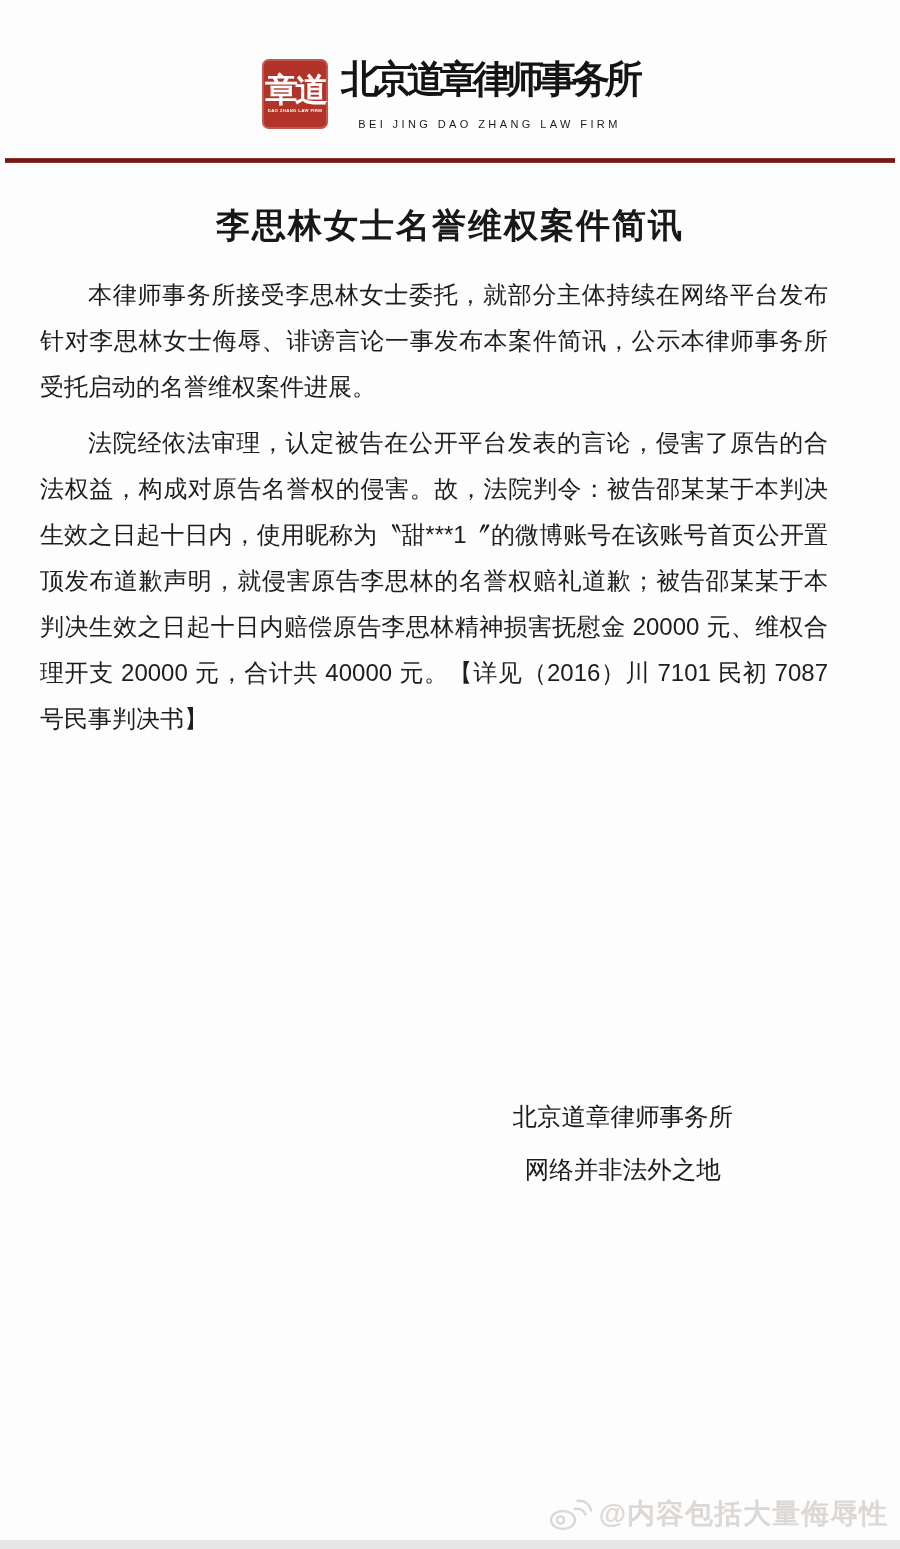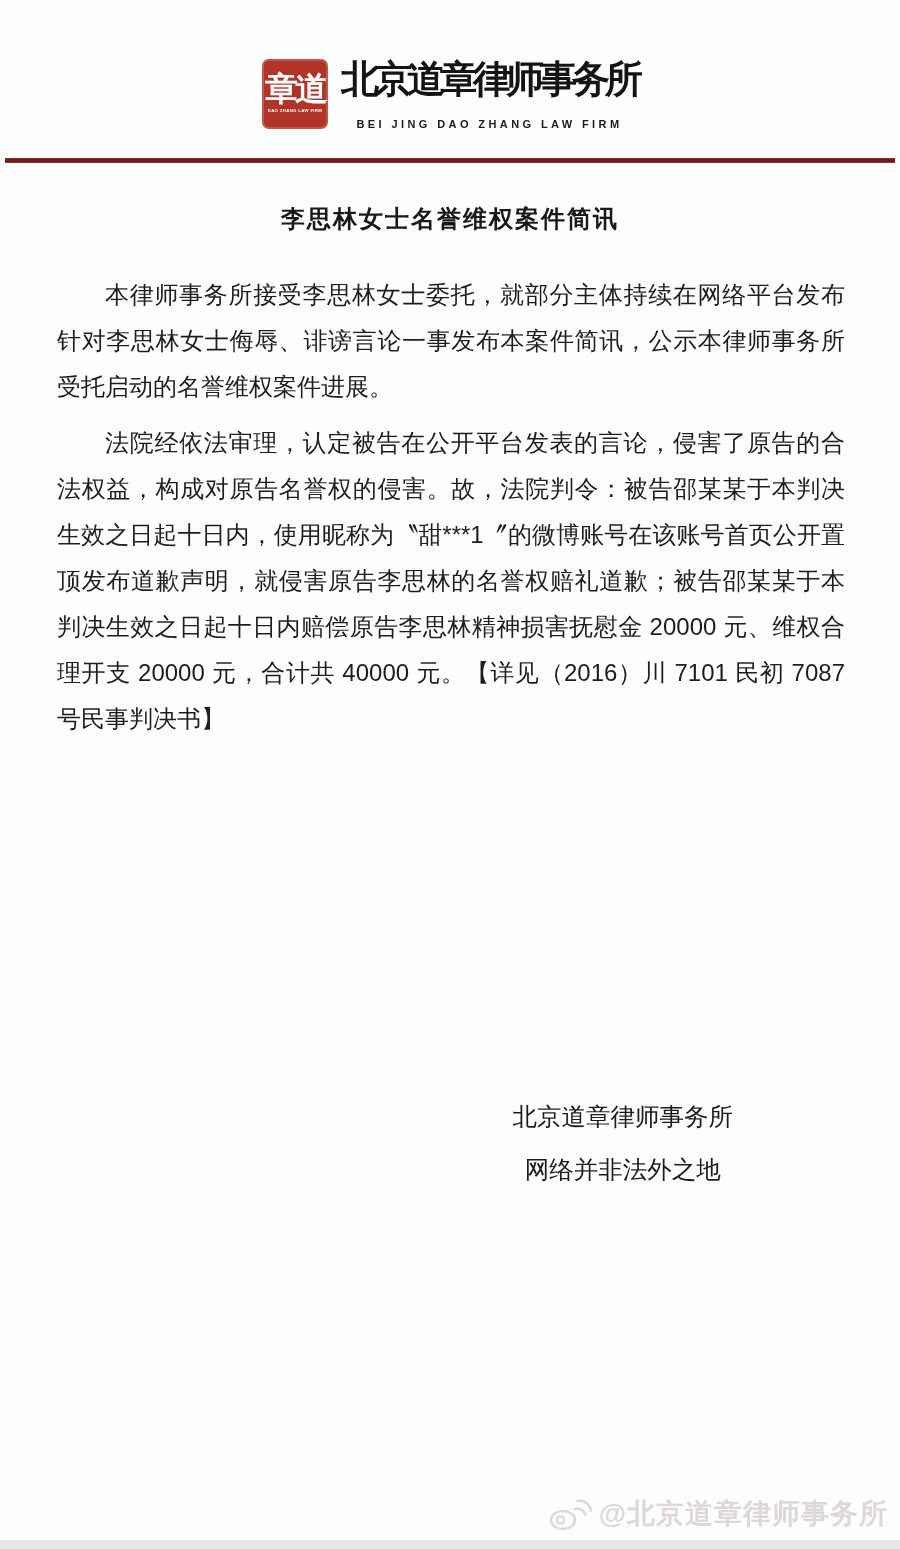--- a/index.html
+++ b/index.html
@@ -32,21 +32,21 @@
     background: #b23429;
     border-radius: 7px;
     color: #ffffff;
     display: flex;
     flex-direction: column;
     align-items: center;
     justify-content: center;
     box-shadow: inset 0 0 0 2px rgba(255,255,255,0.18);
   }
   .seal-chars {
-    font-family: Liberation Serif, serif;
+    font-family: Liberation Sans, sans-serif;
     font-weight: bold;
     font-size: 33px;
     line-height: 1;
     letter-spacing: -3px;
     white-space: nowrap;
   }
   .seal-sub {
     font-size: 7px;
     line-height: 1.1;
     transform: scale(0.62);
@@ -61,21 +61,21 @@
     font-family: "Liberation Serif", serif;
     font-weight: 900;
     font-size: 38px;
     line-height: 1.15;
     letter-spacing: -5px;
     color: #141414;
     white-space: nowrap;
   }
   .firm-en {
     font-size: 11px;
-    font-weight: bold;
+    font-weight: normal;
     letter-spacing: 3.4px;
     color: #1b1b1b;
     margin-top: 16px;
     white-space: nowrap;
   }
   .divider {
     position: absolute;
     top: 158px;
     left: 5px;
     right: 5px;
@@ -83,29 +83,29 @@
     background: linear-gradient(to bottom, #a23a35 0%, #6e1c1a 30%, #6e1c1a 70%, #a23a35 100%);
   }
 
   
   .doc-title {
     position: absolute;
     top: 203px;
     left: 0;
     right: 0;
     text-align: center;
-    font-size: 24px;
+    font-size: 34px;
     font-weight: bold;
     letter-spacing: 2px;
     color: #181818;
   }
   .doc-body {
     position: absolute;
     top: 272px;
-    left: 57px;
+    left: 40px;
     width: 788px;
     font-size: 24px;
     line-height: 46px;
     text-align: justify;
     text-justify: inter-character;
     color: #1d1d1d;
   }
   .doc-body p {
     text-indent: 2em;
     margin-bottom: 10px;
@@ -186,17 +186,17 @@
 
   <div class="watermark">
     <span>
       <svg width="44" height="36" viewBox="0 0 44 36" fill="none" stroke="#dcd8d5" stroke-width="2.4" stroke-linecap="round">
         <ellipse cx="15" cy="24" rx="12" ry="9"></ellipse>
         <circle cx="12.5" cy="24" r="3.6"></circle>
         <path d="M27 13 c4.5 -1.2 9 1.2 10.5 5.5"></path>
         <path d="M29.5 5 c6.5 -1.2 12.5 3.2 13.5 9.5"></path>
       </svg>
     </span>
-    <span>@北京道章律师事务所</span>
+    <span>@内容包括大量侮辱性</span>
   </div>
 
   <div class="bottom-strip"></div>
 </div>
 
 </body></html>

